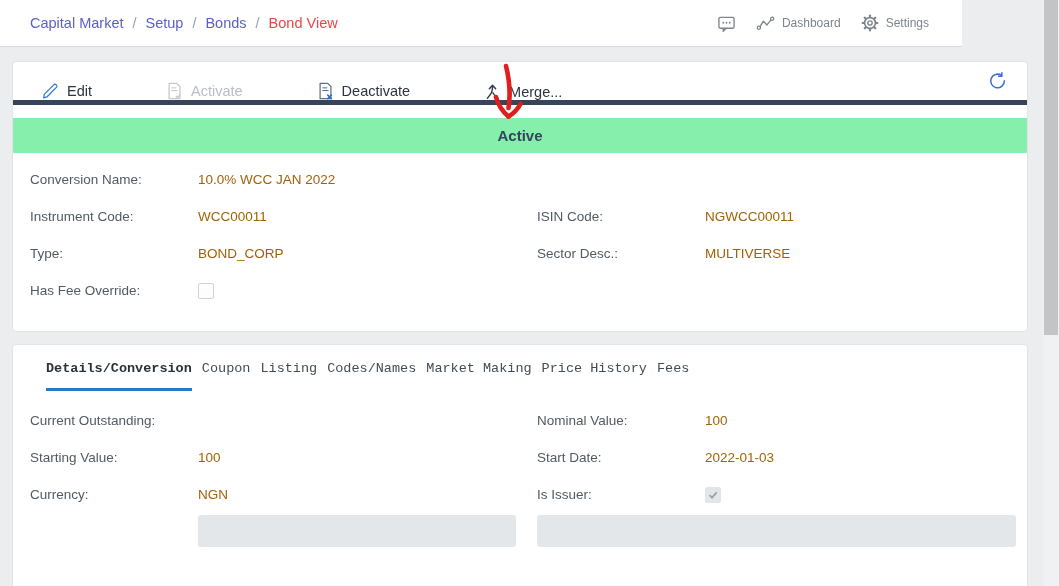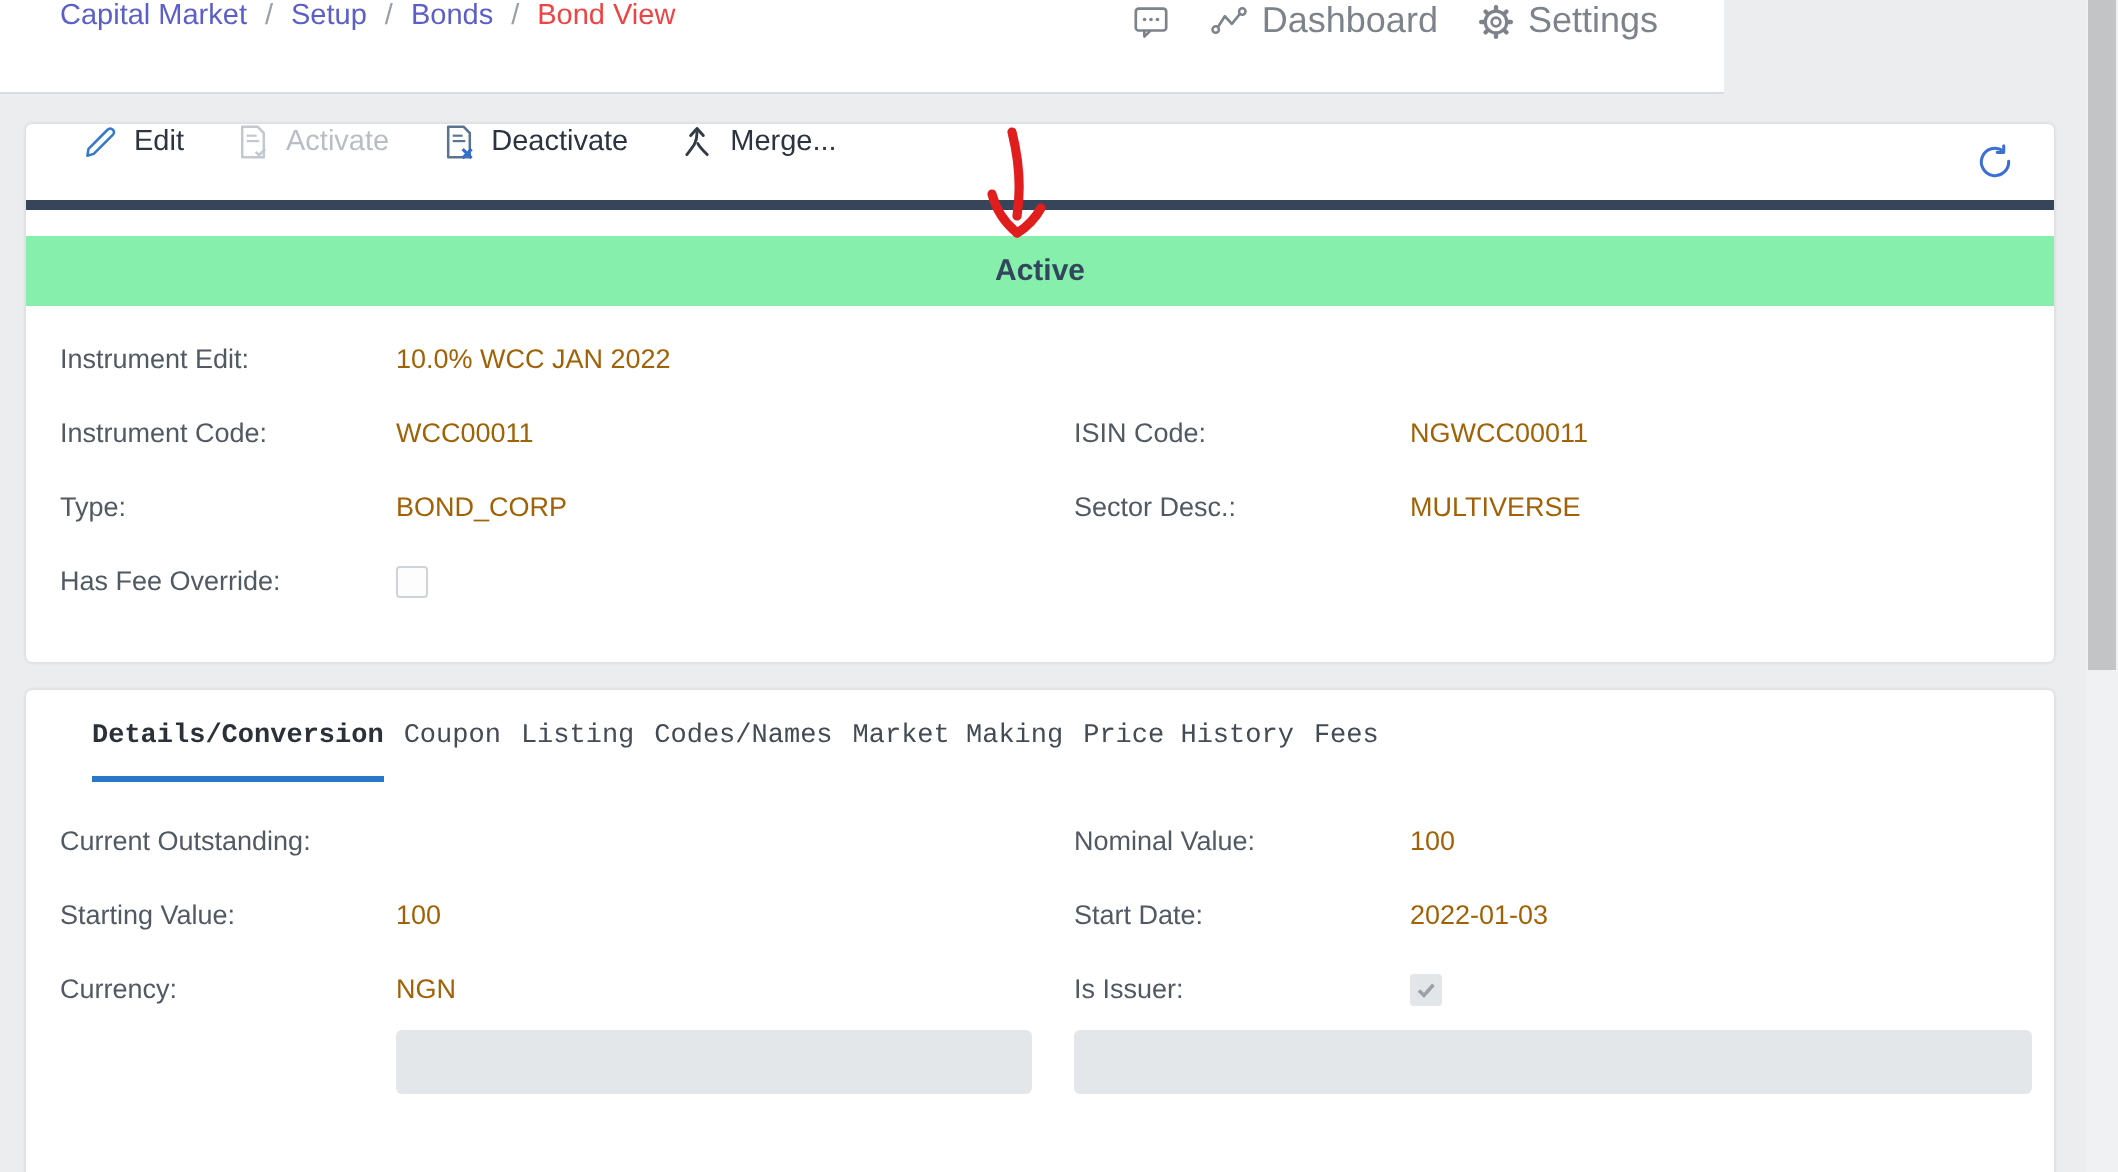--- a/index.html
+++ b/index.html
@@ -1,42 +1,42 @@
 <!DOCTYPE html>
 <html><head>
 <meta charset="utf-8">
 <style>
   html,body{margin:0;padding:0;}
   body{width:1059px;height:586px;overflow:hidden;background:#ecedef;
        font-family:"Liberation Sans",sans-serif;color:#4d565f;}
   #app{position:relative;width:1059px;height:586px;overflow:hidden;}
 
   
-  .header{position:absolute;top:0;left:0;width:862px;height:46px;background:#ffffff;
-          border-bottom:1px solid #d8dbdf;display:flex;align-items:flex-start;justify-content:space-between;}
+  .header{position:absolute;top:0;left:0;width:962px;height:46px;background:#ffffff;
+          border-bottom:1px solid #d8dbdf;display:flex;align-items:center;justify-content:space-between;}
   .breadcrumb{display:flex;align-items:center;gap:9px;padding-left:30px;font-size:14.5px;}
   .breadcrumb a{color:#5b5fc7;text-decoration:none;cursor:pointer;}
   .crumb-sep{color:#9aa0a8;}
   .crumb-current{color:#ef4444;}
-  .header-right{display:flex;align-items:center;gap:20px;padding-right:33px;color:#7d838b;font-size:18px;}
+  .header-right{display:flex;align-items:center;gap:20px;padding-right:33px;color:#7d838b;font-size:12px;}
   .hr-item{display:flex;align-items:center;gap:7px;cursor:pointer;}
   .icon-svg{display:block;}
 
   
   .scrollbar{position:absolute;top:0;right:0;width:16px;height:586px;background:#f0f1f2;}
   .scroll-thumb{position:absolute;top:0;left:1px;width:14px;height:335px;background:#c2c4c6;}
 
   
   .card{position:absolute;left:13px;width:1014px;background:#ffffff;border-radius:3px;
         box-shadow:0 0 2px rgba(0,0,0,0.14);}
   #card1{top:62px;height:269px;}
   #card2{top:345px;height:320px;}
 
   
-  .toolbar{position:relative;height:38px;display:flex;align-items:flex-start;padding-left:28px;}
+  .toolbar{position:relative;height:38px;display:flex;align-items:flex-end;padding-left:28px;gap:48px;}
   .tb-btn{display:flex;align-items:center;gap:8px;margin-right:26px;font-size:14.5px;
           color:#2b3440;cursor:pointer;background:none;border:none;padding:0;font-family:inherit;}
   .tb-btn.disabled{color:#b9bec5;cursor:default;}
   .tb-refresh{position:absolute;right:20px;top:10px;cursor:pointer;}
   .navy-bar{height:5px;background:#36455a;}
 
   
   .status-gap{height:13px;}
   .status-banner{height:35px;background:#86efac;display:flex;align-items:center;justify-content:center;
                  font-size:15px;font-weight:700;color:#33475c;}
@@ -164,21 +164,21 @@
     </div>
     <div class="navy-bar"></div>
     <div class="status-gap"></div>
     <div class="status-banner">
       <span>Active</span>
     </div>
 
     <div class="fields">
       <div class="frow">
         <div class="fhalf">
-          <span class="flabel">Instrument Edit:</span>
+          <span class="flabel">Conversion Name:</span>
           <span class="fvalue">10.0% WCC JAN 2022</span>
         </div>
         <div class="fhalf"></div>
       </div>
       <div class="frow">
         <div class="fhalf">
           <span class="flabel">Instrument Code:</span>
           <span class="fvalue">WCC00011</span>
         </div>
         <div class="fhalf">

